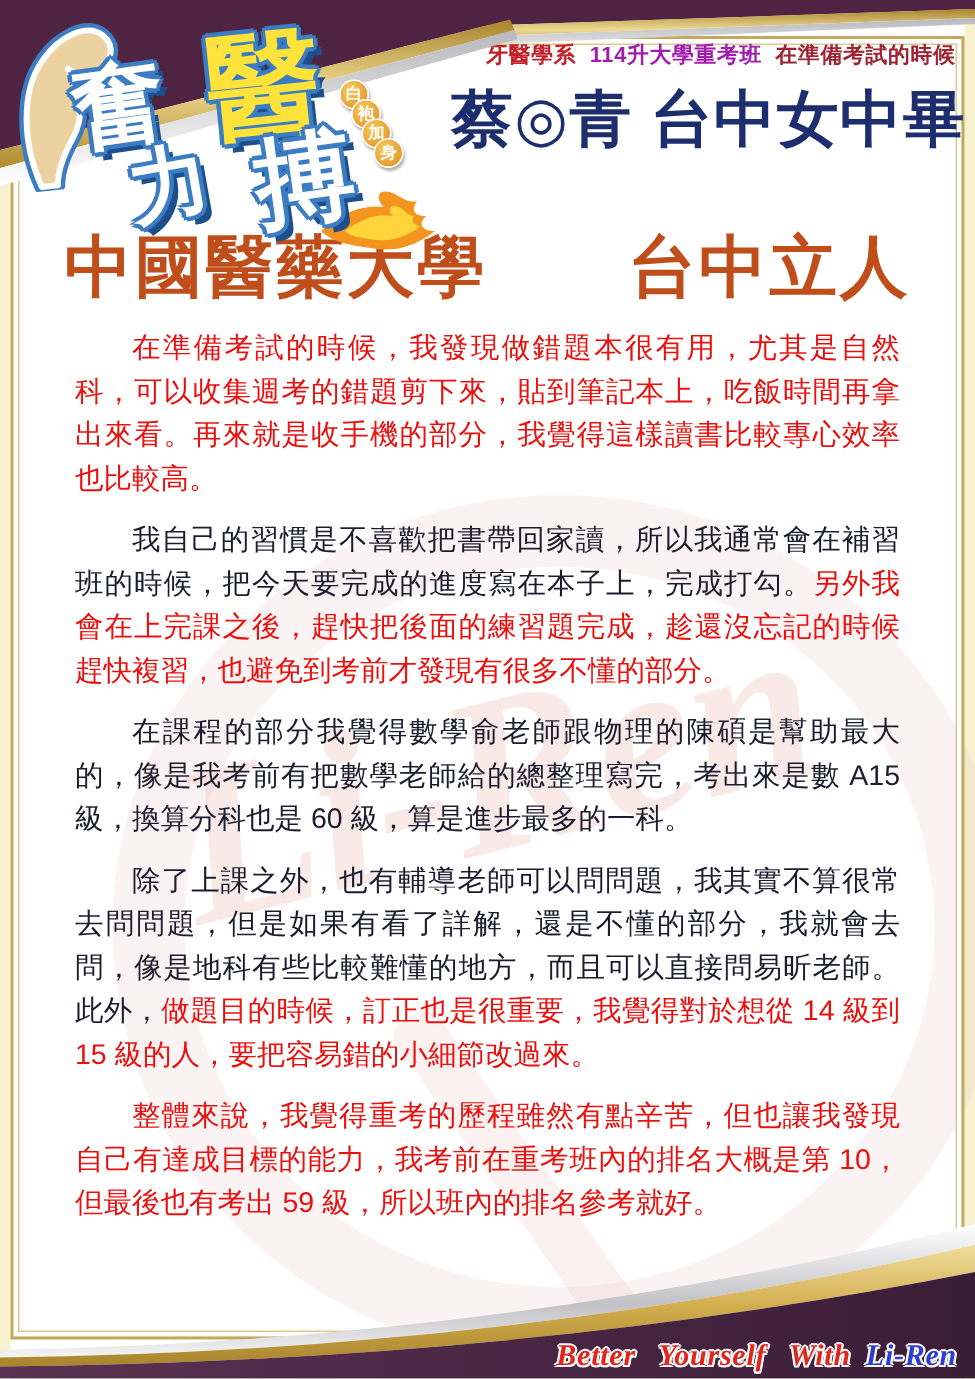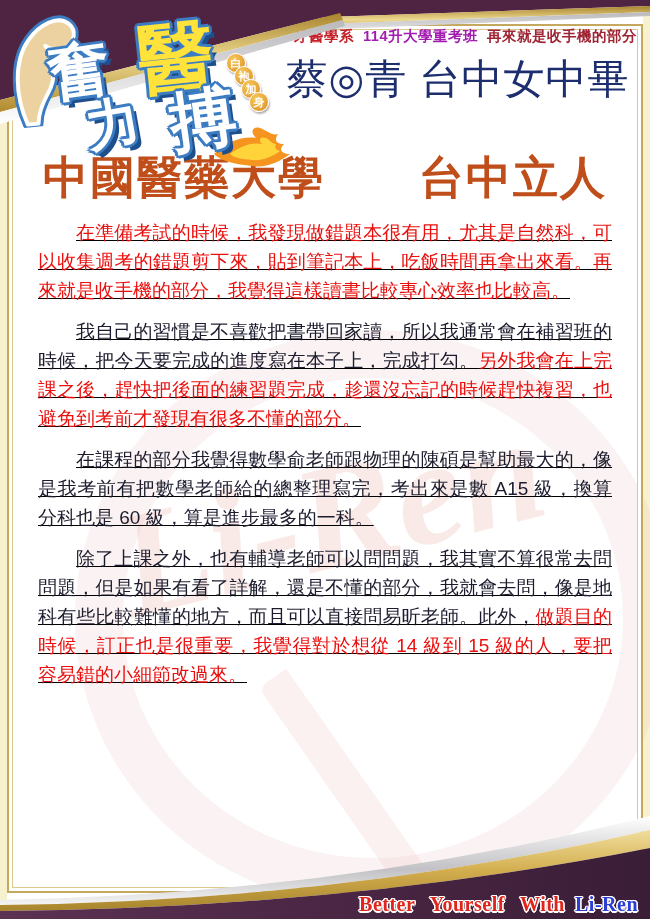--- a/index.html
+++ b/index.html
@@ -35,38 +35,38 @@
     background:radial-gradient(circle at 35% 30%, #f7c85c, #dd8d1f);
     border:1.5px solid #fff;box-shadow:1px 2px 2px rgba(40,20,10,.35);
     color:#fff;font-size:11px;font-weight:700;line-height:18px;text-align:center;}
   .arm-svg{position:absolute;left:6px;top:4px;z-index:8;transform:rotate(-6deg);}
   .flame-svg{position:absolute;left:212px;top:124px;z-index:7;}
   
   .topline{position:absolute;top:27px;right:13px;z-index:6;font-size:14.5px;font-weight:700;letter-spacing:.5px;white-space:nowrap;}
   .topline .t1{color:#c32028;margin-right:9px;}
   .topline .t2{color:#a21caf;margin-right:9px;}
   .topline .t3{color:#9e2433;}
-  .student{position:absolute;top:52px;left:272px;width:372px;z-index:6;text-align:center;
-    font-size:41px;font-weight:400;color:#1d2e6e;letter-spacing:1px;white-space:nowrap;}
+  .student{position:absolute;top:52px;left:272px;width:372px;z-index:6;text-align:right;
+    font-size:41px;font-weight:700;color:#1d2e6e;letter-spacing:1px;white-space:nowrap;}
   .subtitle{position:absolute;top:112px;left:260px;width:390px;z-index:6;text-align:center;
     font-size:23px;font-weight:800;color:#2a66bf;letter-spacing:1px;
     text-shadow:0 0 2px #fff,1px 1px 0 #fff;}
   .title{position:absolute;top:148px;left:0;width:650px;z-index:6;text-align:center;
     font-family:"Liberation Serif","DejaVu Serif",serif;
     font-size:45px;font-weight:900;color:#bf4e1b;letter-spacing:2px;white-space:nowrap;}
   
   .body-text{position:absolute;left:38px;right:38px;top:218px;z-index:4;
     font-size:19px;line-height:29px;text-align:justify;}
-  .para{margin:0 0 12px;text-indent:2em;text-decoration:underline;}
+  .para{margin:0 12px 12px;text-indent:2em;}
   .para.pre{white-space:pre-line;}
   .run-dark{color:#1c1c2e;}
   .run-red{color:#ea100e;}
   
   .slogan{position:absolute;right:12px;bottom:3px;z-index:6;white-space:nowrap;
-    font-family:"Liberation Serif","DejaVu Serif",serif;font-weight:700;
+    font-family:"Liberation Serif","DejaVu Serif",serif;font-style:italic;font-weight:700;
     font-size:20px;word-spacing:10px;letter-spacing:.5px;}
   .slogan .sl-left{color:#e0261c;
     text-shadow:-1.5px 0 0 #fff,1.5px 0 0 #fff,0 -1.5px 0 #fff,0 1.5px 0 #fff,-1px -1px 0 #fff,1px 1px 0 #fff,1px -1px 0 #fff,-1px 1px 0 #fff;}
   .slogan .sl-right{color:#2c3ed2;margin-left:10px;
     text-shadow:-1.5px 0 0 #fff,1.5px 0 0 #fff,0 -1.5px 0 #fff,0 1.5px 0 #fff,-1px -1px 0 #fff,1px 1px 0 #fff,1px -1px 0 #fff,-1px 1px 0 #fff;}
 </style>
 </head>
 <body>
 
 <div class="page">
@@ -78,20 +78,21 @@
   <div class="wm-v"></div>
   <div class="wm-text">Li-Ren</div>
 
   <div class="frame"></div>
 
   <div class="body-text">
     <p class="para"><span class="run-red">在準備考試的時候，我發現做錯題本很有用，尤其是自然科，可以收集週考的錯題剪下來，貼到筆記本上，吃飯時間再拿出來看。再來就是收手機的部分，我覺得這樣讀書比較專心效率也比較高。</span></p>
     <p class="para"><span class="run-dark">我自己的習慣是不喜歡把書帶回家讀，所以我通常會在補習班的時候，把今天要完成的進度寫在本子上，完成打勾。</span><span class="run-red">另外我會在上完課之後，趕快把後面的練習題完成，趁還沒忘記的時候趕快複習，也避免到考前才發現有很多不懂的部分。</span></p>
     <p class="para"><span class="run-dark">在課程的部分我覺得數學俞老師跟物理的陳碩是幫助最大的，像是我考前有把數學老師給的總整理寫完，考出來是數 A15 級，換算分科也是 60 級，算是進步最多的一科。</span></p>
     <p class="para"><span class="run-dark">除了上課之外，也有輔導老師可以問問題，我其實不算很常去問問題，但是如果有看了詳解，還是不懂的部分，我就會去問，像是地科有些比較難懂的地方，而且可以直接問易昕老師。此外，</span><span class="run-red">做題目的時候，訂正也是很重要，我覺得對於想從 14 級到 15 級的人，要把容易錯的小細節改過來。</span></p>
+    <p class="para"><span class="run-red">整體來說，我覺得重考的歷程雖然有點辛苦，但也讓我發現自己有達成目標的能力，我考前在重考班內的排名大概是第 10，但最後也有考出 59 級，所以班內的排名參考就好。</span></p>
   </div>
 
   <svg class="ftr-svg" width="650" height="115" viewBox="0 0 650 115">
     <defs>
       <linearGradient id="fg" x1="0" y1="0" x2="0" y2="1">
         <stop offset="0" stop-color="#f0dd9c"></stop>
           <stop offset="0.5" stop-color="#d3ae4f"></stop>
           <stop offset="1" stop-color="#a8842c"></stop>
       </linearGradient>
       <linearGradient id="fs" x1="0" y1="0" x2="0" y2="1">
@@ -149,18 +150,18 @@
   <div class="coin" style="left:234px;top:66px;">袍</div>
   <div class="coin" style="left:241px;top:79px;">加</div>
   <div class="coin" style="left:249px;top:92px;">身</div>
 
   <svg class="flame-svg" width="80" height="46" viewBox="0 0 80 46">
     <path d="M2,30 C14,18 30,12 44,14 C38,8 40,2 48,4 C54,6 60,12 66,10 C62,16 64,20 72,20 C66,26 70,30 78,30 C68,38 54,44 40,42 C24,40 10,38 2,30 Z" fill="#f5941e"></path>
     <path d="M18,30 C28,22 40,18 50,20 C46,16 48,12 54,14 C58,16 60,20 64,20 C62,24 64,26 68,27 C60,33 50,37 40,36 C30,35 22,34 18,30 Z" fill="#ffd43b"></path>
   </svg>
 
   <div class="topline">
-    <span class="t1">牙醫學系</span><span class="t2">114升大學重考班</span><span class="t3">再來就是收手機的部分</span>
+    <span class="t1">牙醫學系</span><span class="t2">114升大學重考班</span><span class="t3">在準備考試的時候</span>
   </div>
   <div class="student">蔡◎青 台中女中畢</div>
   <div class="title">中國醫藥大學　　台中立人</div>
 
 </div>
 
 </body></html>

